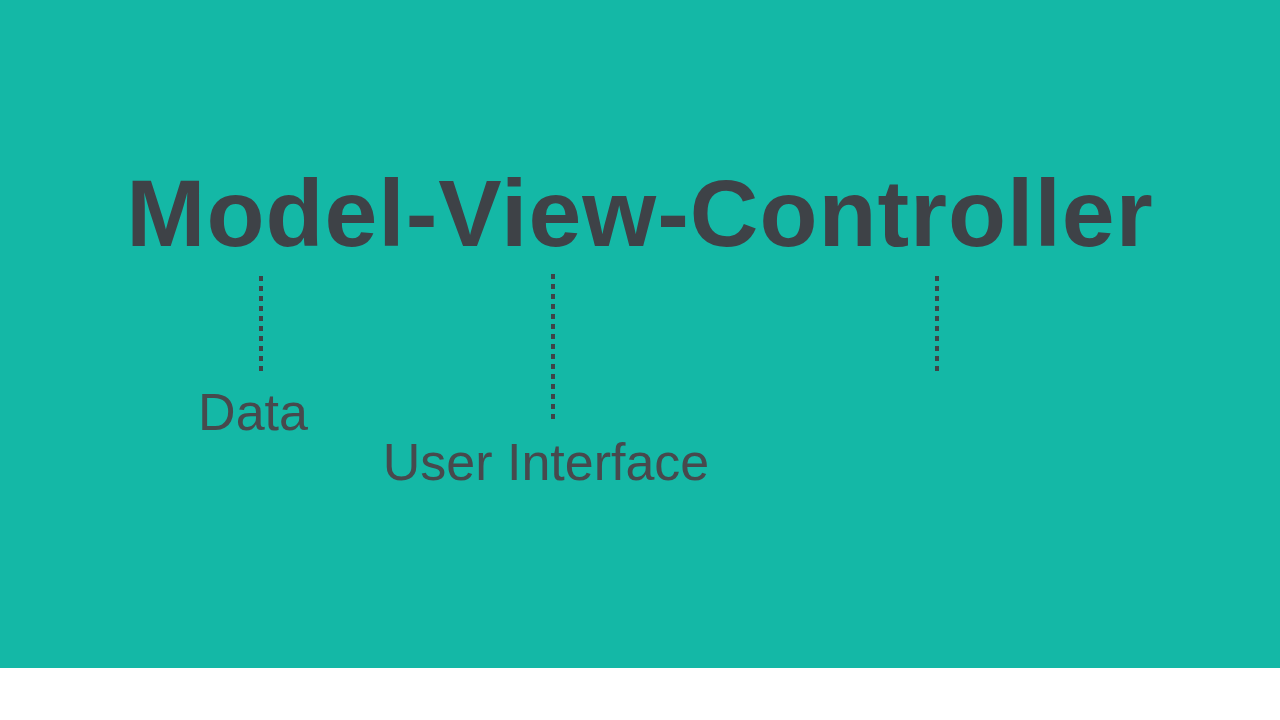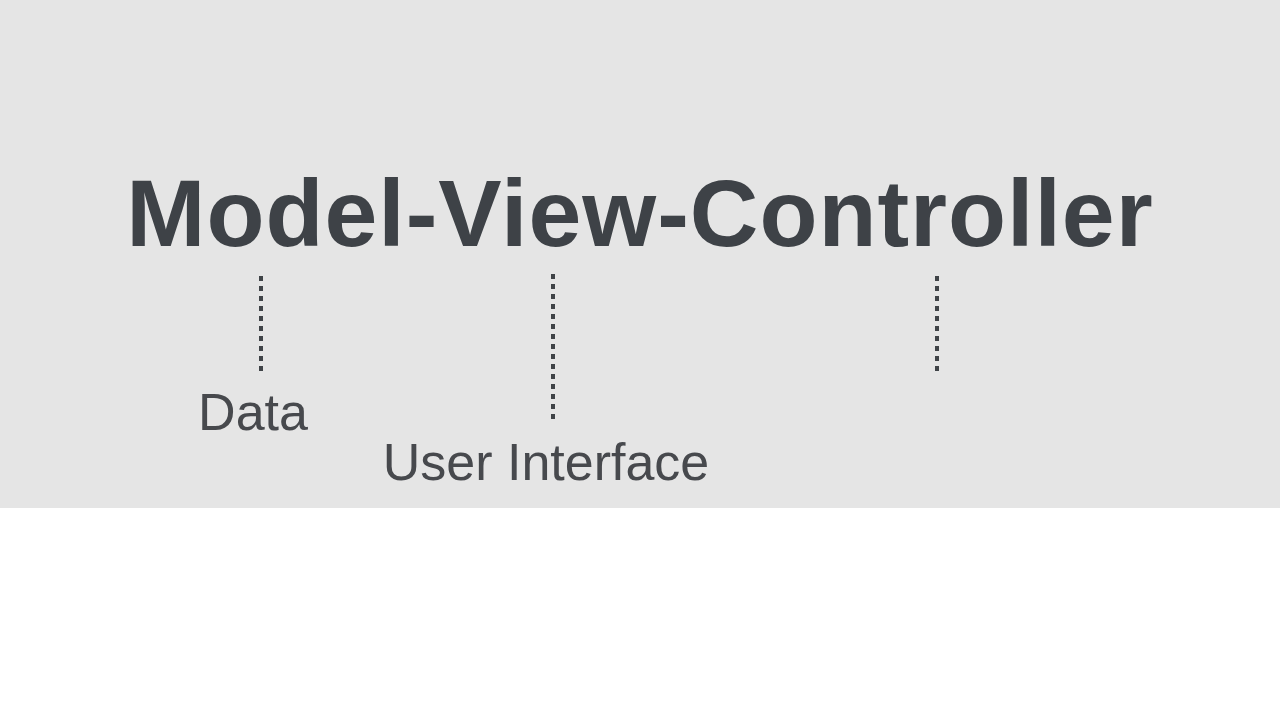--- a/index.html
+++ b/index.html
@@ -3,22 +3,22 @@
 <meta charset="utf-8">
 <style>
   html, body {
     margin: 0;
     padding: 0;
     background: #ffffff;
   }
   .stage {
     position: relative;
     width: 1280px;
-    height: 508px;
-    background: #e5e5e5;
+    height: 668px;
+    background: #14b8a6;
     overflow: hidden;
     font-family: "Liberation Sans", sans-serif;
   }
   .title {
     position: absolute;
     left: 0;
     top: 166px;
     width: 1280px;
     text-align: center;
     font-size: 95px;

